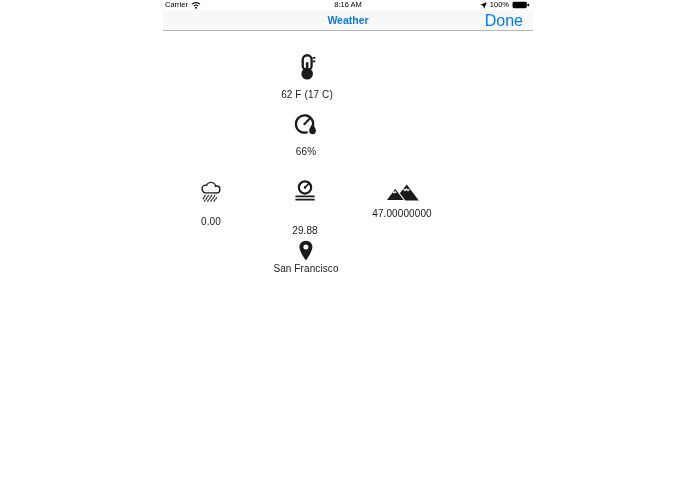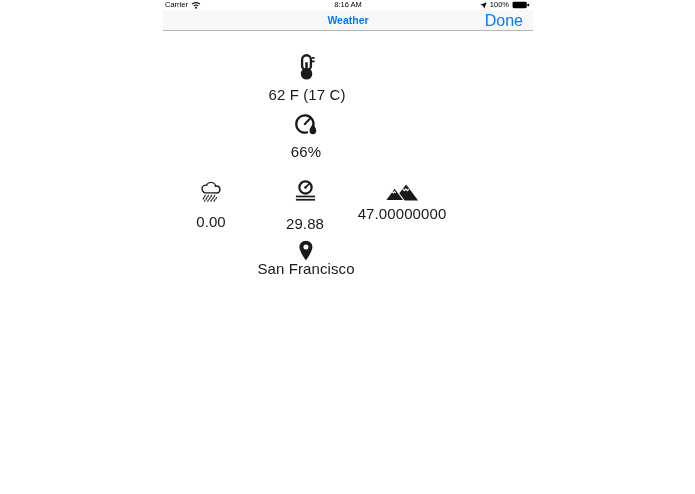--- a/index.html
+++ b/index.html
@@ -56,21 +56,21 @@
 
   
   .item{
     position:absolute;
     display:flex;flex-direction:column;align-items:center;
     transform:translateX(-50%);
     white-space:nowrap;
   }
   .item .ico{display:block;}
   .val{
-    font-size:15px;line-height:15px;color:var(--ink);
+    font-size:10px;line-height:15px;color:var(--ink);
     letter-spacing:0.1px;
   }
 </style>
 </head>
 <body>
 
 <div class="stage">
   <div class="app">
 
     <div class="status-bar">
@@ -155,21 +155,21 @@
     </div>
 
     <div class="item" style="left:142px;top:179px">
       <svg class="ico" width="27" height="24" viewBox="0 0 27 25">
         <circle cx="13.5" cy="8.8" r="6.4" fill="#fff" stroke="#1a1a1a" stroke-width="2.3"></circle>
         <circle cx="13.5" cy="8.8" r="1.3" fill="#1a1a1a"></circle>
         <line x1="13.5" y1="8.8" x2="17.6" y2="4.7" stroke="#1a1a1a" stroke-width="1.8" stroke-linecap="round"></line>
         <line x1="3.5" y1="18.2" x2="23.5" y2="18.2" stroke="#1a1a1a" stroke-width="1.8"></line>
         <line x1="3.5" y1="21.6" x2="23.5" y2="21.6" stroke="#1a1a1a" stroke-width="1.8"></line>
       </svg>
-      <div class="val" style="margin-top:13px">29.88</div>
+      <div class="val" style="margin-top:20px">29.88</div>
     </div>
 
     <div class="item" style="left:239px;top:183px">
       <svg class="ico" width="34" height="19" viewBox="0 0 34 19">
         <path d="M21.5 1.5 L33.5 17.5 L9 17.5 Z" fill="#1a1a1a"></path>
         <path d="M18.3 6 l1.5 1.6 1.5 -1.6 1.5 1.6 1.4 -1.5" stroke="#fff" stroke-width="1.2" fill="none"></path>
         <path d="M10 5 L19.3 17.5 L0.7 17.5 Z" fill="#1a1a1a" stroke="#fff" stroke-width="1.1"></path>
         <path d="M7.5 8.6 l1.2 1.3 1.2 -1.3 1.2 1.3" stroke="#fff" stroke-width="1.1" fill="none"></path>
       </svg>
       <div class="val" style="margin-top:4px">47.00000000</div>

